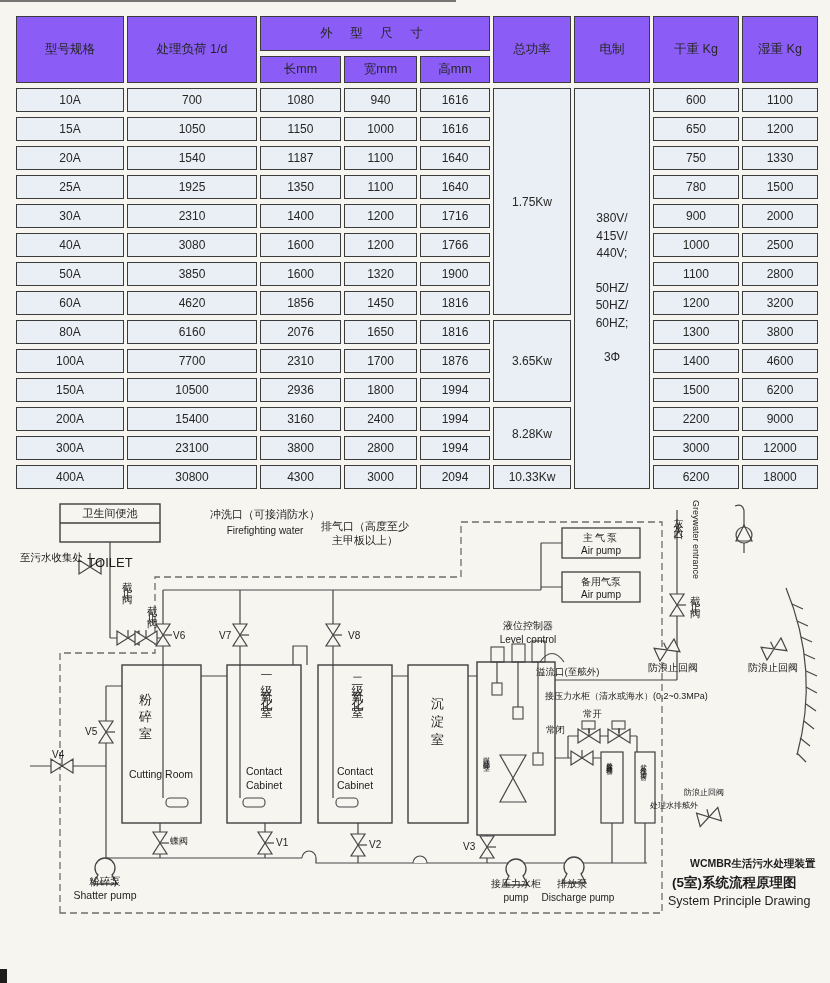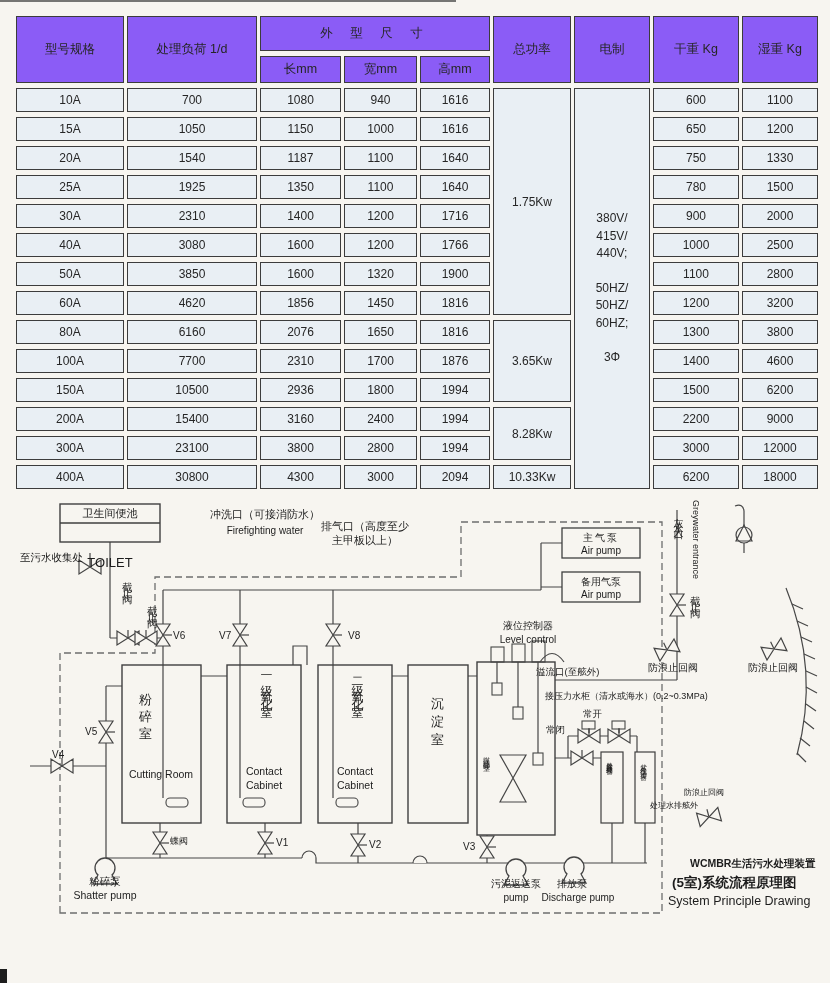--- a/index.html
+++ b/index.html
@@ -366,21 +366,21 @@
 <div class="dl" style="left:684px;top:293px;font-size:8px;">防浪止回阀</div>
 <div class="dl" style="left:650px;top:306px;font-size:8px;">处理水排舷外</div>
 <div class="dl" style="left:85px;top:230px;font-size:10px;">V5</div>
 <div class="dl" style="left:52px;top:253px;font-size:10px;">V4</div>
 <div class="dl" style="left:170px;top:341px;font-size:9px;">蝶阀</div>
 <div class="dl" style="left:276px;top:341px;font-size:10px;">V1</div>
 <div class="dl" style="left:369px;top:343px;font-size:10px;">V2</div>
 <div class="dl" style="left:463px;top:345px;font-size:10px;">V3</div>
 <div class="dl c" style="left:70px;top:380px;width:70px;font-size:10.5px;">粉碎泵</div>
 <div class="dl c" style="left:62px;top:394px;width:86px;font-size:10.5px;">Shatter pump</div>
-<div class="dl c" style="left:486px;top:382px;width:60px;font-size:10px;">污泥返送泵</div>
+<div class="dl c" style="left:486px;top:382px;width:60px;font-size:10px;">接压力水柜</div>
 <div class="dl c" style="left:494px;top:396px;width:44px;font-size:10px;">pump</div>
 <div class="dl c" style="left:548px;top:382px;width:48px;font-size:10px;">排放泵</div>
 <div class="dl c" style="left:536px;top:396px;width:84px;font-size:10px;">Discharge pump</div>
 <div class="dl b" style="left:690px;top:362px;font-size:10.5px;">WCMBR生活污水处理装置</div>
 <div class="dl b" style="left:672px;top:379px;font-size:13.5px;">(5室)系统流程原理图</div>
 <div class="dl" style="left:668px;top:398px;font-size:12.5px;">System Principle Drawing</div>
 
 </div>
 
 </body></html>

